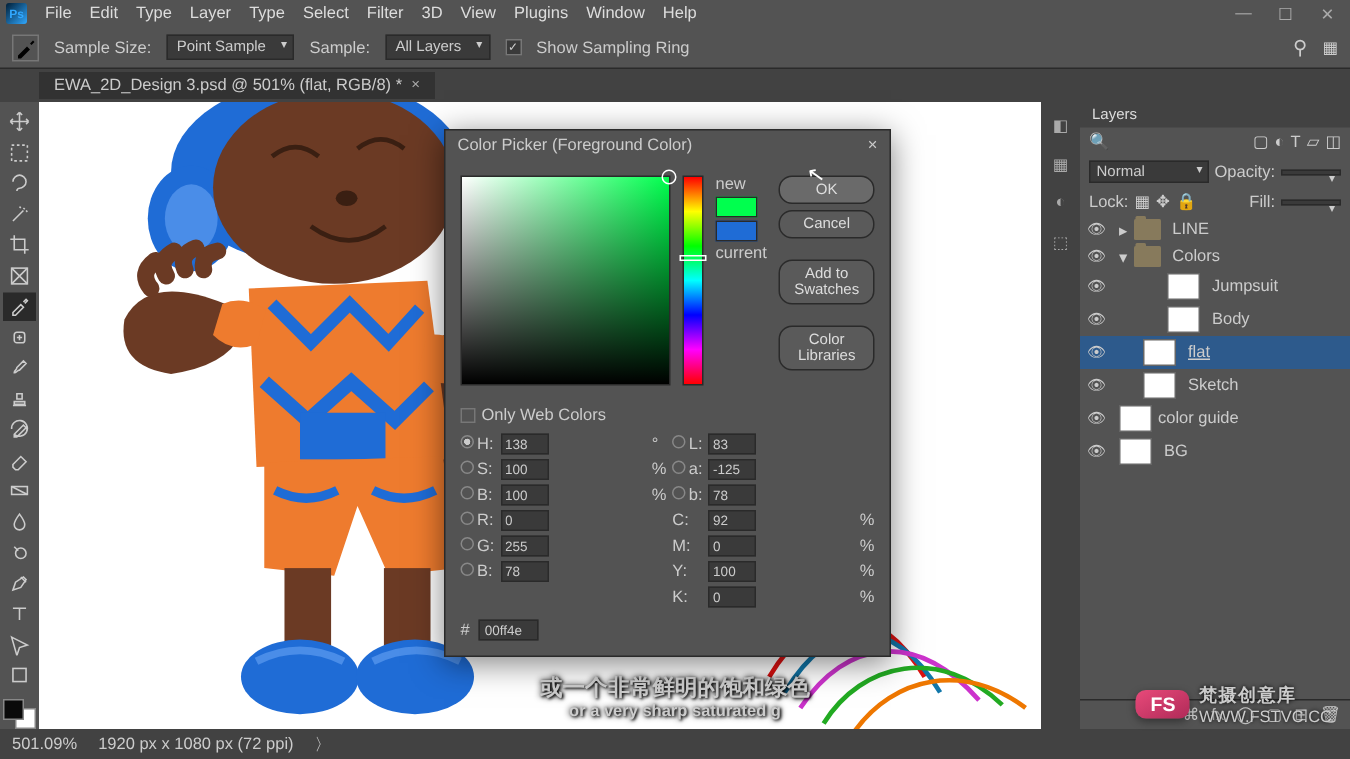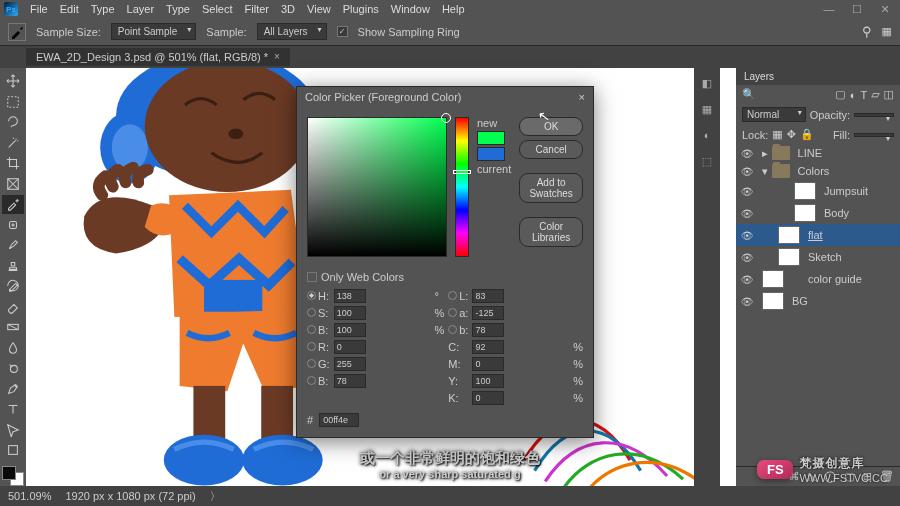--- a/index.html
+++ b/index.html
@@ -19,21 +19,21 @@
 .main{display:flex;height:418px}
 .toolbar{width:26px;background:#535353;display:flex;flex-direction:column;align-items:center;padding-top:4px;gap:2px}
 .tool{width:22px;height:20px;display:flex;align-items:center;justify-content:center;color:#ccc;position:relative}
 .tool.active{background:#2a2a2a}
 .tool svg{width:14px;height:14px;stroke:#ccc;fill:none;stroke-width:1.2}
 .fgbg{width:22px;height:22px;position:relative;margin-top:4px}
 .fgbg .fg{width:14px;height:14px;background:#0a0a0a;border:1px solid #888;position:absolute;top:0;left:0}
 .fgbg .bg{width:14px;height:14px;background:#fff;border:1px solid #888;position:absolute;bottom:0;right:0}
 .canvas{flex:1;background:#fff;position:relative;overflow:hidden}
 .character{position:absolute;inset:0}
-.panels{width:164px;background:#535353;display:flex;flex-direction:column}
+.panels{width:180px;background:#535353;display:flex;flex-direction:column}
 .panel-icons{width:26px;background:#424242;position:absolute;right:180px;top:68px;bottom:20px;display:flex;flex-direction:column;align-items:center;padding-top:6px;gap:8px}
 .panel-icons div{width:18px;height:18px;display:flex;align-items:center;justify-content:center;color:#aaa;font-size:11px}
 .panel-header{background:#424242;padding:3px 8px;font-size:10px;color:#ddd}
 .panel-row{display:flex;align-items:center;padding:3px 6px;gap:4px;font-size:9px;color:#aaa}
 .panel-row .dd2{background:#3a3a3a;padding:1px 14px 1px 4px;border:1px solid #2a2a2a;flex:1;font-size:10px;position:relative}
 .panel-row .dd2::after{content:'▾';position:absolute;right:3px;top:0;font-size:8px}
 .layers{flex:1;overflow:auto}
 .layer{display:flex;align-items:center;padding:2px 4px;gap:4px;font-size:10px}
 .layer.sel{background:#2d5a8c}
 .eye{width:14px;height:14px;display:flex;align-items:center;justify-content:center;font-size:10px}
@@ -344,21 +344,21 @@
         <div class="layer">
           <span class="eye">👁</span>
           <span style="width: 16px;"></span>
           <span class="thumb"></span>
           <span style="margin-left: 4px;">Sketch</span>
         </div>
         <div class="layer">
           <span class="eye">👁</span>
           <span style="width: 0px;"></span>
           <span class="thumb"></span>
-          <span style="margin-left: 20px;">color guide</span>
+          <span style="margin-left: 0;">color guide</span>
         </div>
         <div class="layer">
           <span class="eye">👁</span>
           <span style="width: 0px;"></span>
           <span class="thumb"></span>
           <span style="margin-left: 4px;">BG</span>
         </div>
       </div>
     <div class="panel-row" style="border-top:1px solid #2a2a2a;justify-content:flex-end;gap:8px">
       <span>⌘</span>

